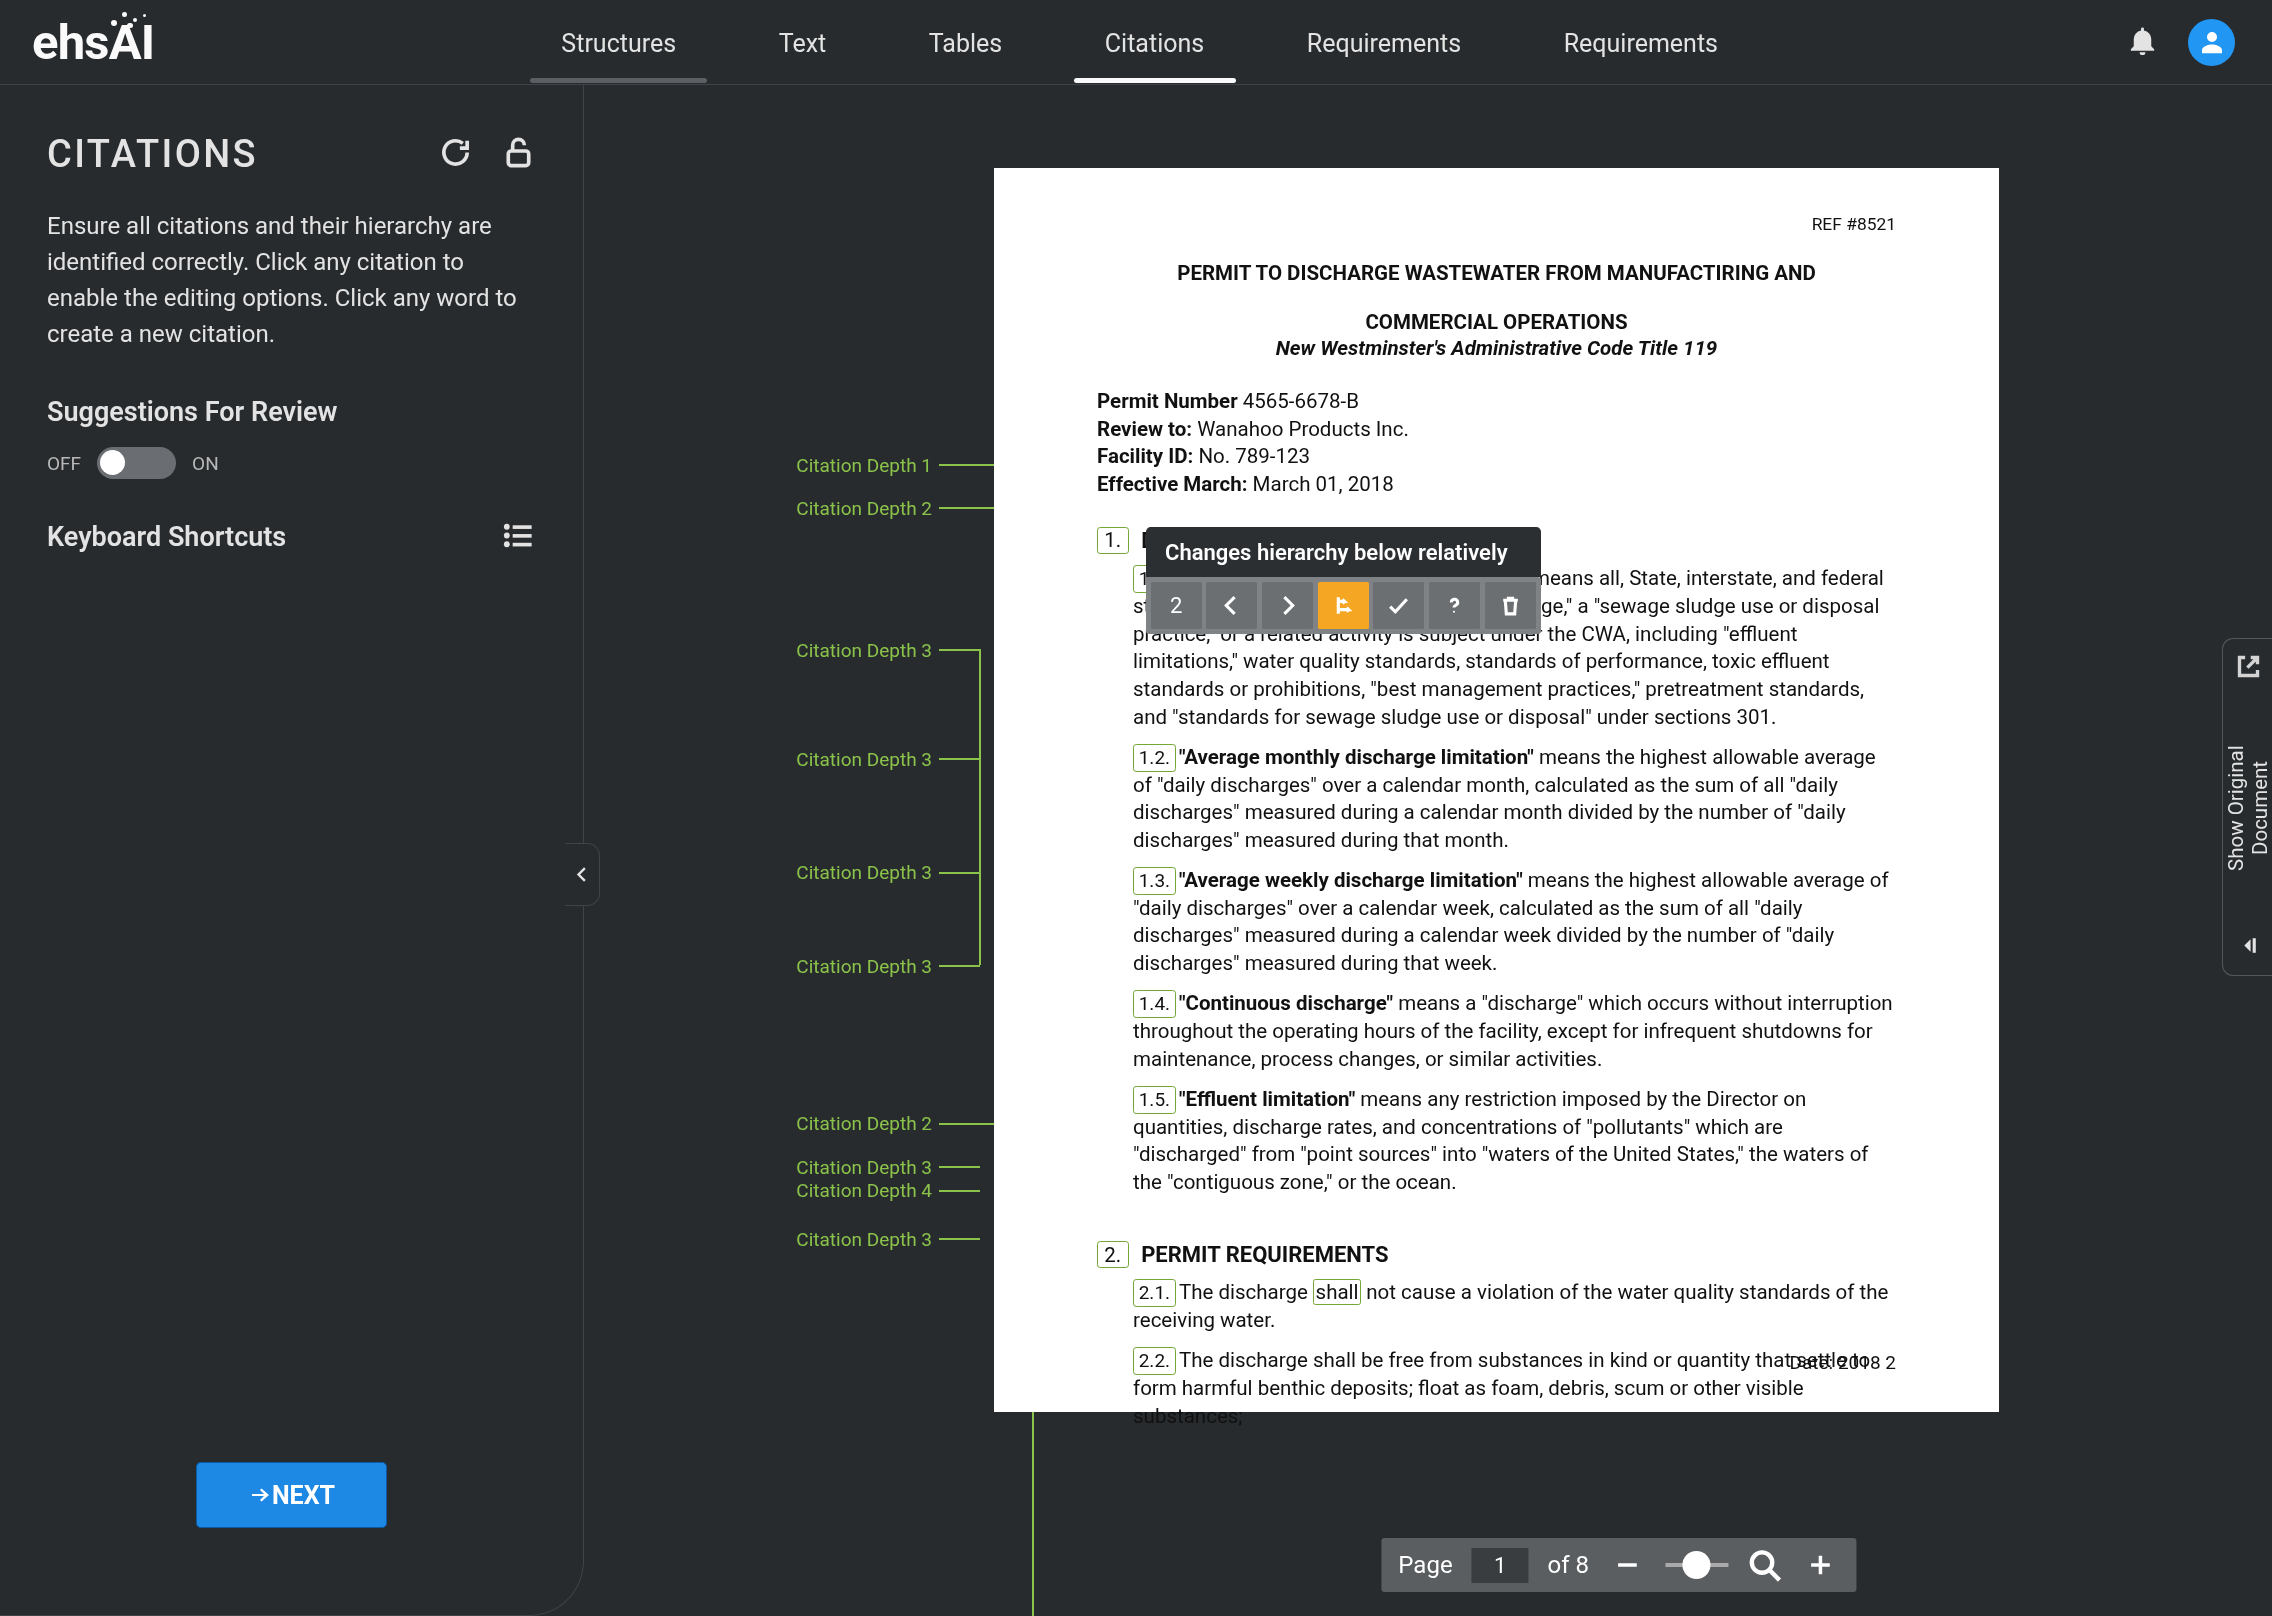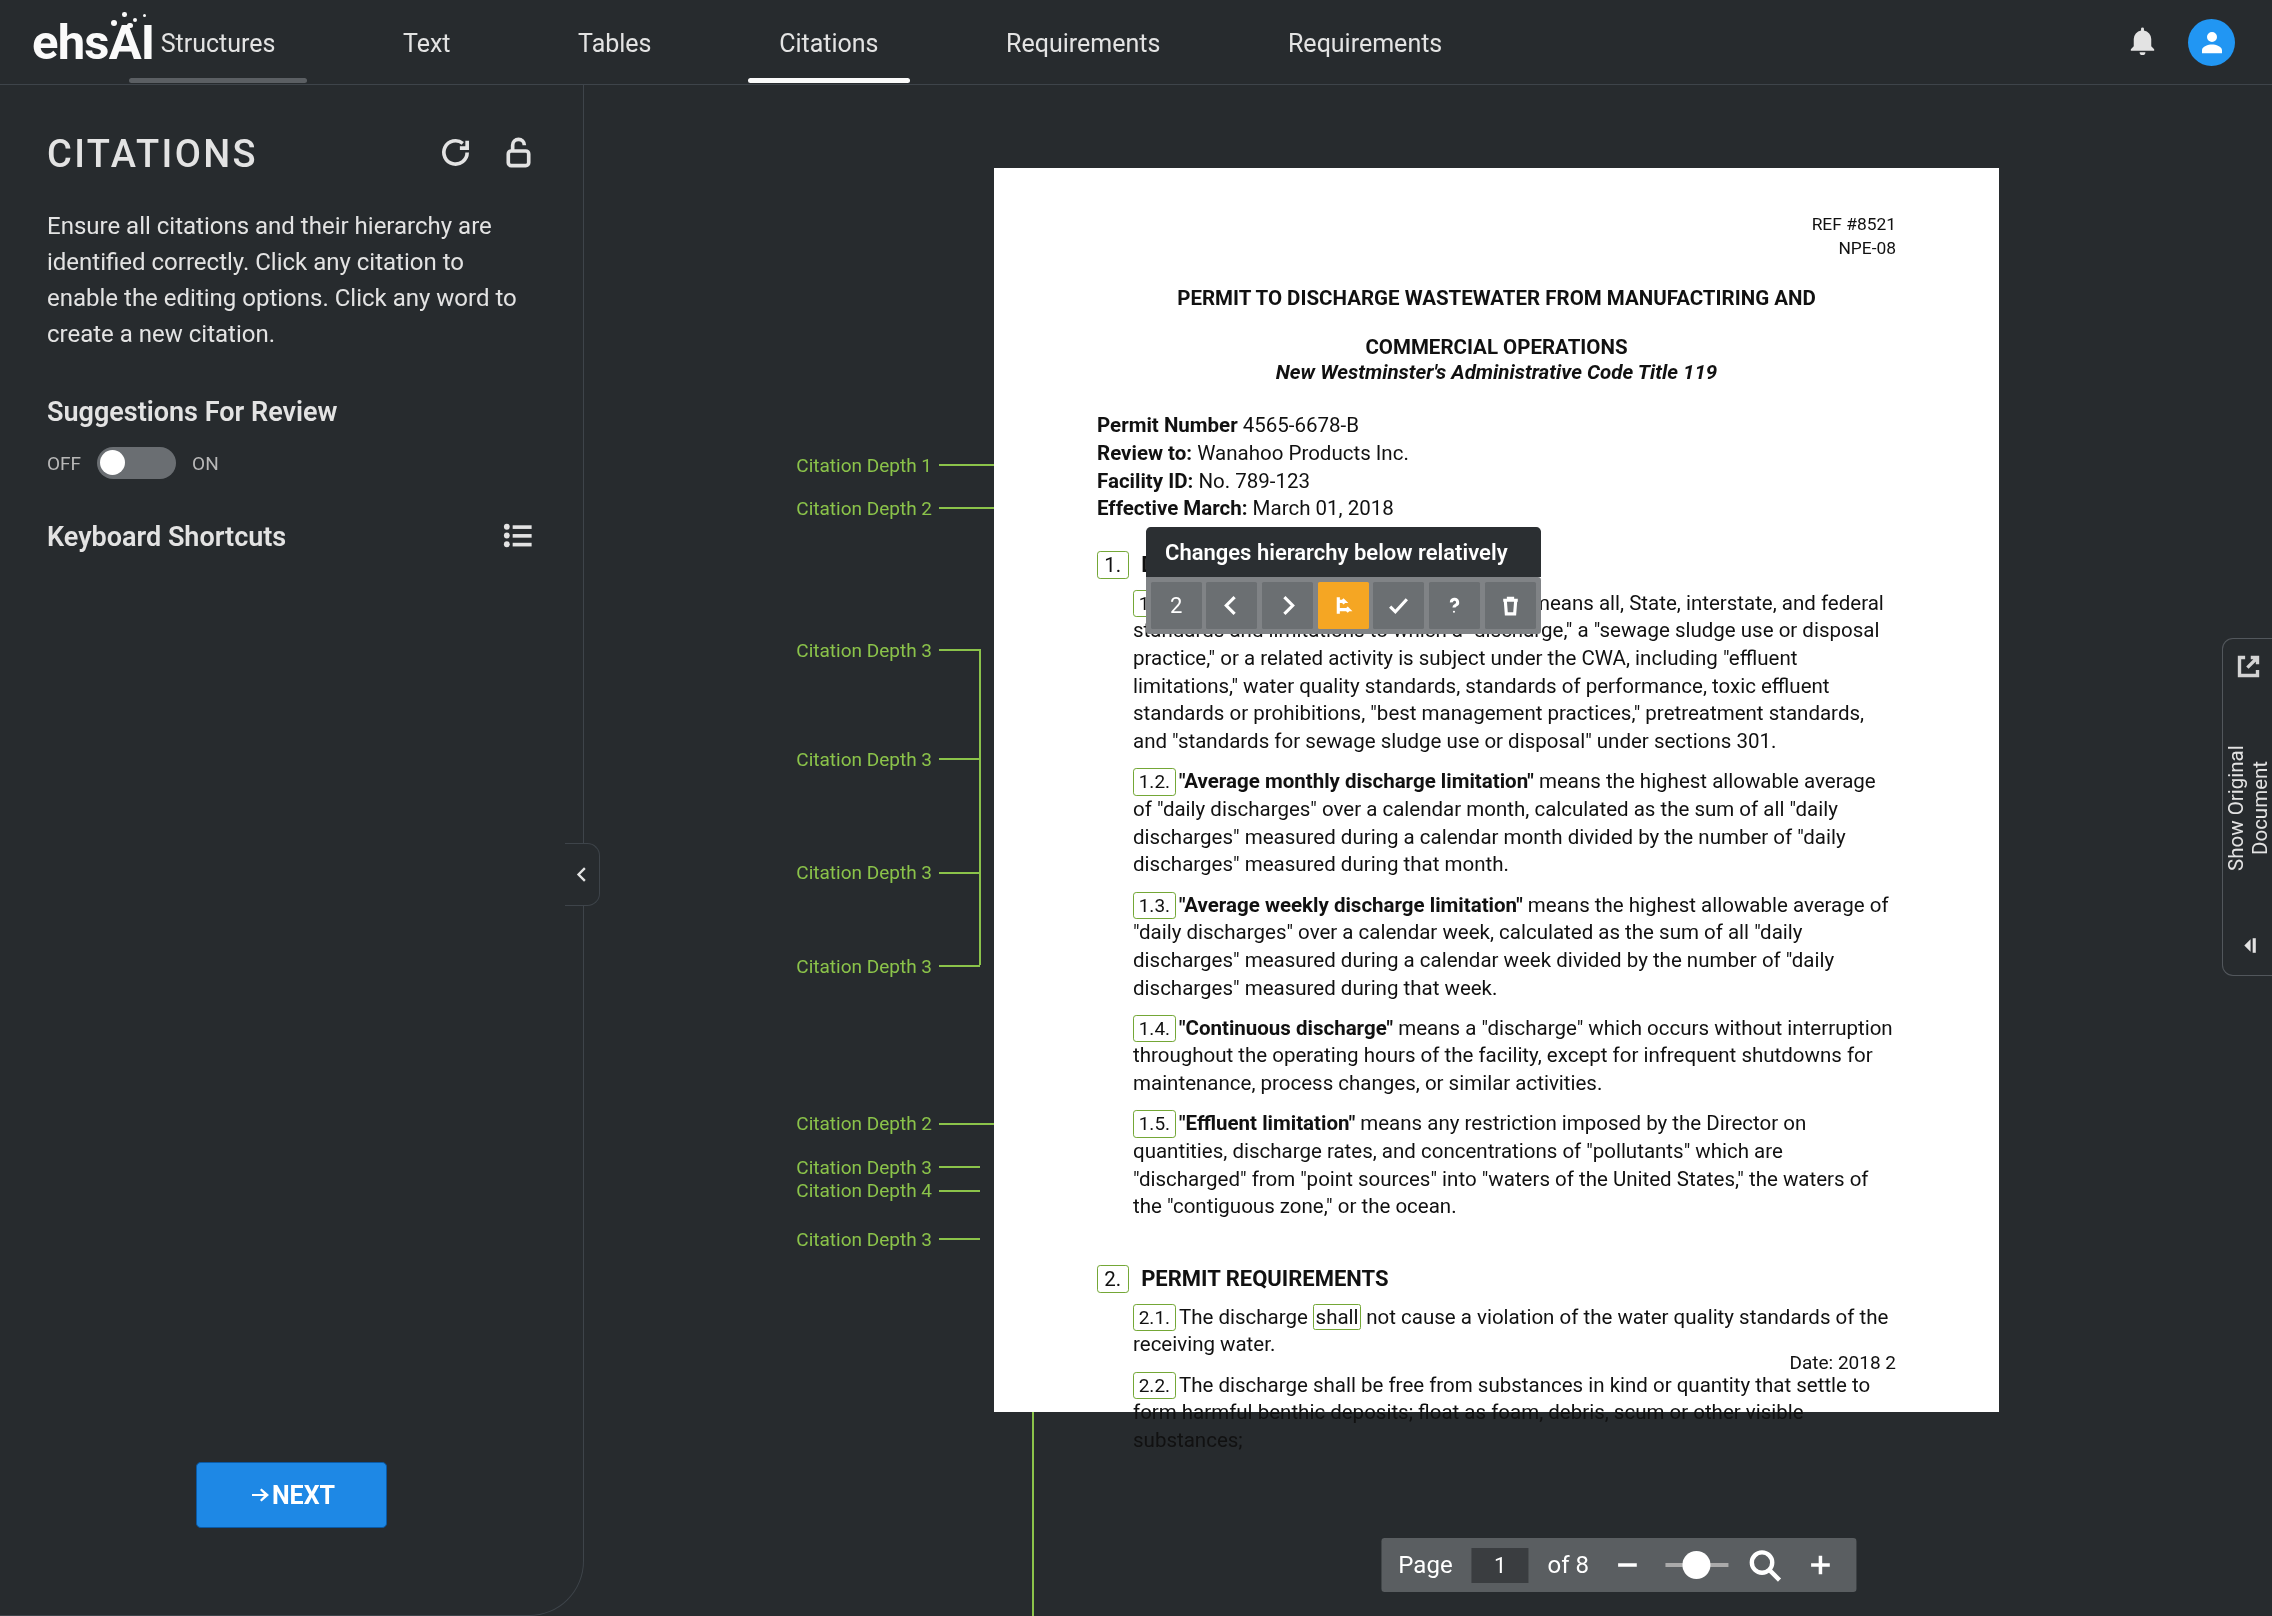--- a/index.html
+++ b/index.html
@@ -3,21 +3,21 @@
 <meta charset="utf-8">
 <style>
 * { margin: 0; padding: 0; box-sizing: border-box; font-family: -apple-system, "Segoe UI", Roboto, Arial, sans-serif; }
 body { background: #272b2e; color: #e3e3e3; width: 2273px; height: 1616px; overflow: hidden; position: relative; transform-origin: top left; }
 
 
 .topbar { height: 85px; background: #272b2e; border-bottom: 0.8px solid #3e444a; display: flex; align-items: center; padding: 0 38px 0 32px; position: relative; }
 .logo { font-size: 49px; font-weight: 700; letter-spacing: -0.8px; color: #fafafa; position: relative; display: flex; align-items: center; }
 .logo-dots { position: absolute; top: -4.7px; left: 79px; width: 47px; height: 19px; }
 .logo-dots span { position: absolute; background: #fafafa; border-radius: 50%; }
-.nav { flex: 1; display: flex; gap: 115px; }
+.nav { flex: 1; display: flex; justify-content: center; gap: 90px; }
 .nav-item { font-size: 25px; color: #e3e3e3; padding: 28px 6.3px 25px; cursor: pointer; position: relative; }
 .nav-item.visited::after { content: ""; position: absolute; left: -25px; right: -25px; bottom: 0; height: 5.5px; background: #5b5f63; border-radius: 3.2px; }
 .nav-item.active::after { content: ""; position: absolute; left: -25px; right: -25px; bottom: 0; height: 5.5px; background: #fafafa; border-radius: 3.2px; }
 .header-right { display: flex; align-items: center; gap: 28px; }
 .bell-icon svg { width: 35px; height: 35px; fill: #e3e3e3; }
 .avatar { width: 47px; height: 47px; background: #2196f3; border-radius: 50%; display: flex; align-items: center; justify-content: center; }
 .avatar svg { width: 30px; height: 30px; fill: #fff; }
 
 
 .sidebar { position: absolute; top: 85px; left: 0; width: 584px; bottom: 0; background: #272b2e; padding: 47px 47px 32px 47px; border: 1.6px solid #3e444a; border-left: none; border-top: none; border-bottom-right-radius: 55px; display: flex; flex-direction: column; }
@@ -210,21 +210,20 @@
   <div class="hline" style="left:470px; top:1038px; width:2.4px; height:118px"></div>
   <div class="hline" style="left:470px; top:1081px; width:79px; height:2.4px"></div>
   <div class="hline" style="left:355px; top:1081px; width:41px; height:2.4px"></div>
   <div class="hline" style="left:470px; top:1153px; width:79px; height:2.4px"></div>
   <div class="hline" style="left:355px; top:1153px; width:41px; height:2.4px"></div>
   <div class="hline" style="left:355px; top:1105px; width:41px; height:2.4px"></div>
 
   <div class="page">
     <div class="page-ref">
       <div>REF #8521</div>
-      <div>NPE-08</div>
     </div>
     <div class="page-title">PERMIT TO DISCHARGE WASTEWATER FROM MANUFACTIRING AND</div>
     <div class="page-title">COMMERCIAL OPERATIONS</div>
     <div class="page-subtitle">New Westminster's Administrative Code Title 119</div>
     <div class="meta">
       <div><b>Permit Number</b> <span>4565-6678-B</span></div>
       <div><b>Review to:</b> <span>Wanahoo Products Inc.</span></div>
       <div><b>Facility ID:</b> <span>No. 789-123</span></div>
       <div><b>Effective March:</b> <span>March 01, 2018</span></div>
     </div>

